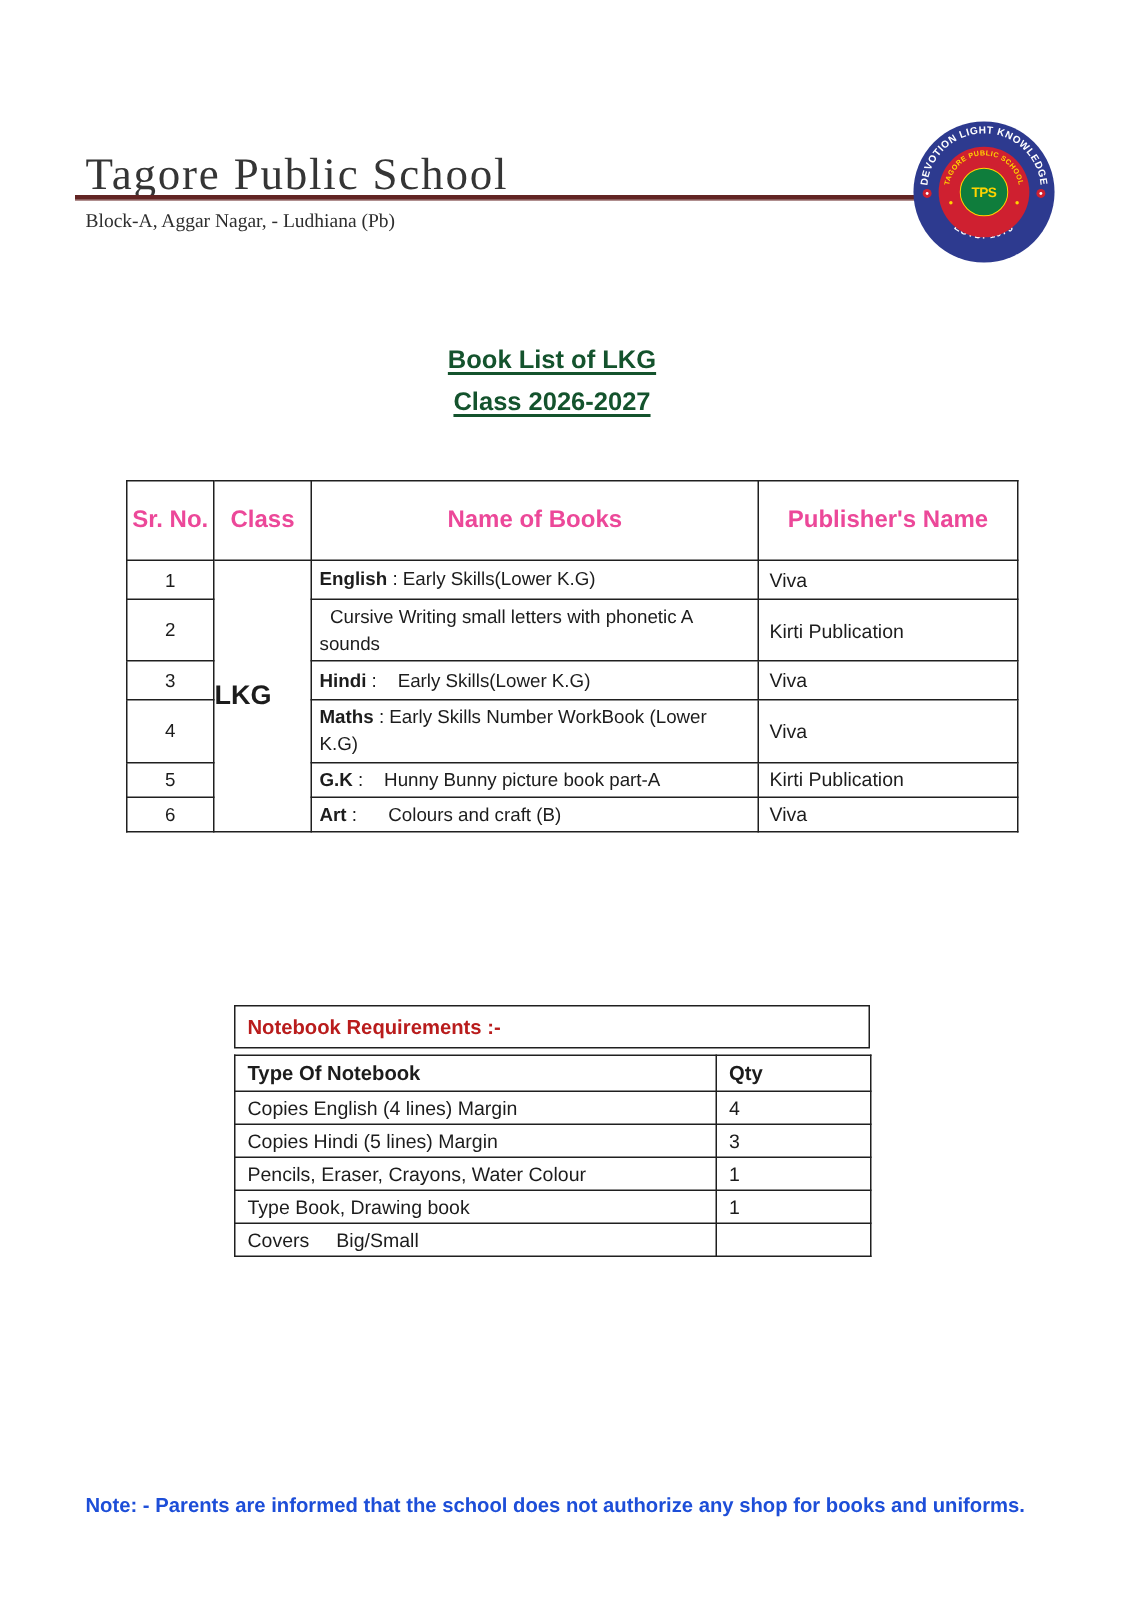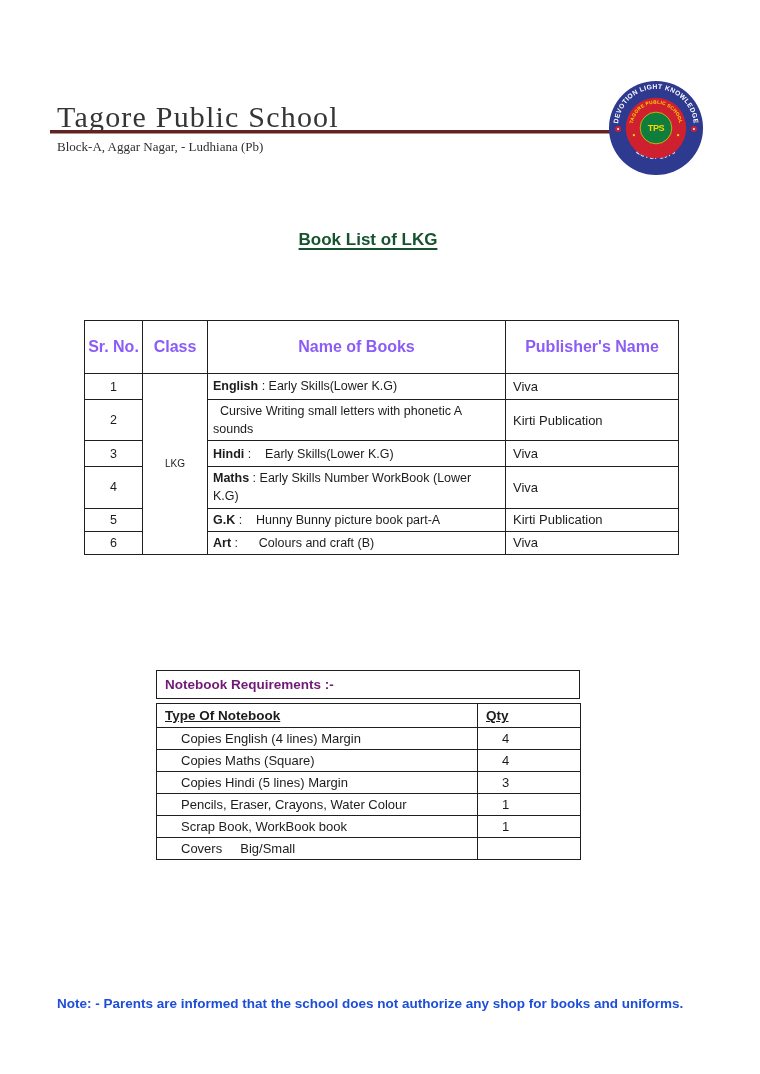--- a/index.html
+++ b/index.html
@@ -43,52 +43,52 @@
 
   
   table { border-collapse: collapse; table-layout: fixed; }
   .book-table {
     position: absolute; left: 84px; top: 320px; width: 594px;
   }
   .book-table th, .book-table td {
     border: 1px solid #1f1f1f; overflow: hidden;
   }
   .book-table th {
-    font-size: 16px; font-weight: bold; color: #8b5cf6;
+    font-size: 16px; font-weight: bold; color: #ec4899;
     text-align: center; vertical-align: middle; line-height: 1.35;
   }
   .book-table .col-sr  { width: 58px; }
   .book-table .col-cls { width: 65px; }
   .book-table .col-bk  { width: 298px; }
   .book-table .col-pub { width: 173px; }
   .book-table thead tr { height: 53px; }
   td.sr-cell  { text-align: center; vertical-align: middle; font-size: 12.5px; }
-  td.cls-cell { text-align: center; vertical-align: middle; font-size: 10px; font-weight: normal; }
+  td.cls-cell { text-align: left; vertical-align: middle; font-size: 18px; font-weight: bold; }
   td.bk-cell  { vertical-align: middle; font-size: 12.5px; padding: 2px 5px; line-height: 1.45; }
   td.bk-cell .bk-bold { font-weight: bold; }
   td.bk-cell .pre, td.pub-cell .pre, .nb-pre { white-space: pre-wrap; }
   td.pub-cell { vertical-align: middle; font-size: 13px; padding: 2px 7px; }
 
   
   .nb-title {
     position: absolute; left: 156px; top: 670px; width: 424px; height: 29px;
     border: 1px solid #1f1f1f;
-    font-size: 13.5px; font-weight: bold; color: #701a75;
+    font-size: 13.5px; font-weight: bold; color: #b91c1c;
     line-height: 27px; padding-left: 8px;
   }
   .nb-table { position: absolute; left: 156px; top: 703px; width: 424px; }
   .nb-table th, .nb-table td { border: 1px solid #1f1f1f; overflow: hidden; }
   .nb-table .col-type { width: 321px; }
   .nb-table .col-qty  { width: 103px; }
   .nb-table th {
     font-size: 13.5px; font-weight: bold; text-align: left;
-    padding: 3px 0 3px 8px; height: 24px; vertical-align: middle; text-decoration: underline;
+    padding: 3px 0 3px 8px; height: 24px; vertical-align: middle;
   }
   .nb-table td {
-    font-size: 13px; padding: 2px 0 2px 24px; height: 22px; vertical-align: middle;
+    font-size: 13px; padding: 2px 0 2px 8px; height: 22px; vertical-align: middle;
   }
 
   
   .footer-note {
     position: absolute; left: 57px; top: 996px; width: 660px;
     font-size: 13.5px; font-weight: bold; color: #1d4ed8;
   }
 </style>
 </head>
 <body>
@@ -131,20 +131,21 @@
       </text>
       <circle cx="27" cy="57.5" r="1.2" fill="#ffd400"></circle>
       <circle cx="73" cy="57.5" r="1.2" fill="#ffd400"></circle>
       <circle cx="50" cy="50" r="16.5" fill="#0f7d3c" stroke="#ffd400" stroke-width="0.7"></circle>
       <text x="50" y="53.5" text-anchor="middle" font-family="Liberation Sans, sans-serif" font-size="9.5" font-weight="bold" fill="#ffd400" letter-spacing="-0.4">TPS</text>
     </svg>
   </div>
 
   <div class="doc-title">
     <div><span class="u">Book List of LKG</span></div>
+    <div><span class="u">Class 2026-2027</span></div>
   </div>
 
   <table class="book-table">
     <colgroup>
       <col class="col-sr">
         <col class="col-cls">
         <col class="col-bk">
         <col class="col-pub">
     </colgroup>
     <thead>
@@ -202,33 +203,29 @@
         <th>Type Of Notebook</th>
         <th>Qty</th>
       </tr>
     </thead>
     <tbody>
       <tr>
         <td class="nb-pre">Copies English (4 lines) Margin</td>
         <td>4</td>
       </tr>
       <tr>
-        <td class="nb-pre">Copies Maths (Square)</td>
-        <td>4</td>
-      </tr>
-      <tr>
         <td class="nb-pre">Copies Hindi (5 lines) Margin</td>
         <td>3</td>
       </tr>
       <tr>
         <td class="nb-pre">Pencils, Eraser, Crayons, Water Colour</td>
         <td>1</td>
       </tr>
       <tr>
-        <td class="nb-pre">Scrap Book, WorkBook book</td>
+        <td class="nb-pre">Type Book, Drawing book</td>
         <td>1</td>
       </tr>
       <tr>
         <td class="nb-pre">Covers     Big/Small</td>
         <td></td>
       </tr>
     </tbody>
   </table>
 
   <div class="footer-note">Note: - Parents are informed that the school does not authorize any shop for books and uniforms.</div>

